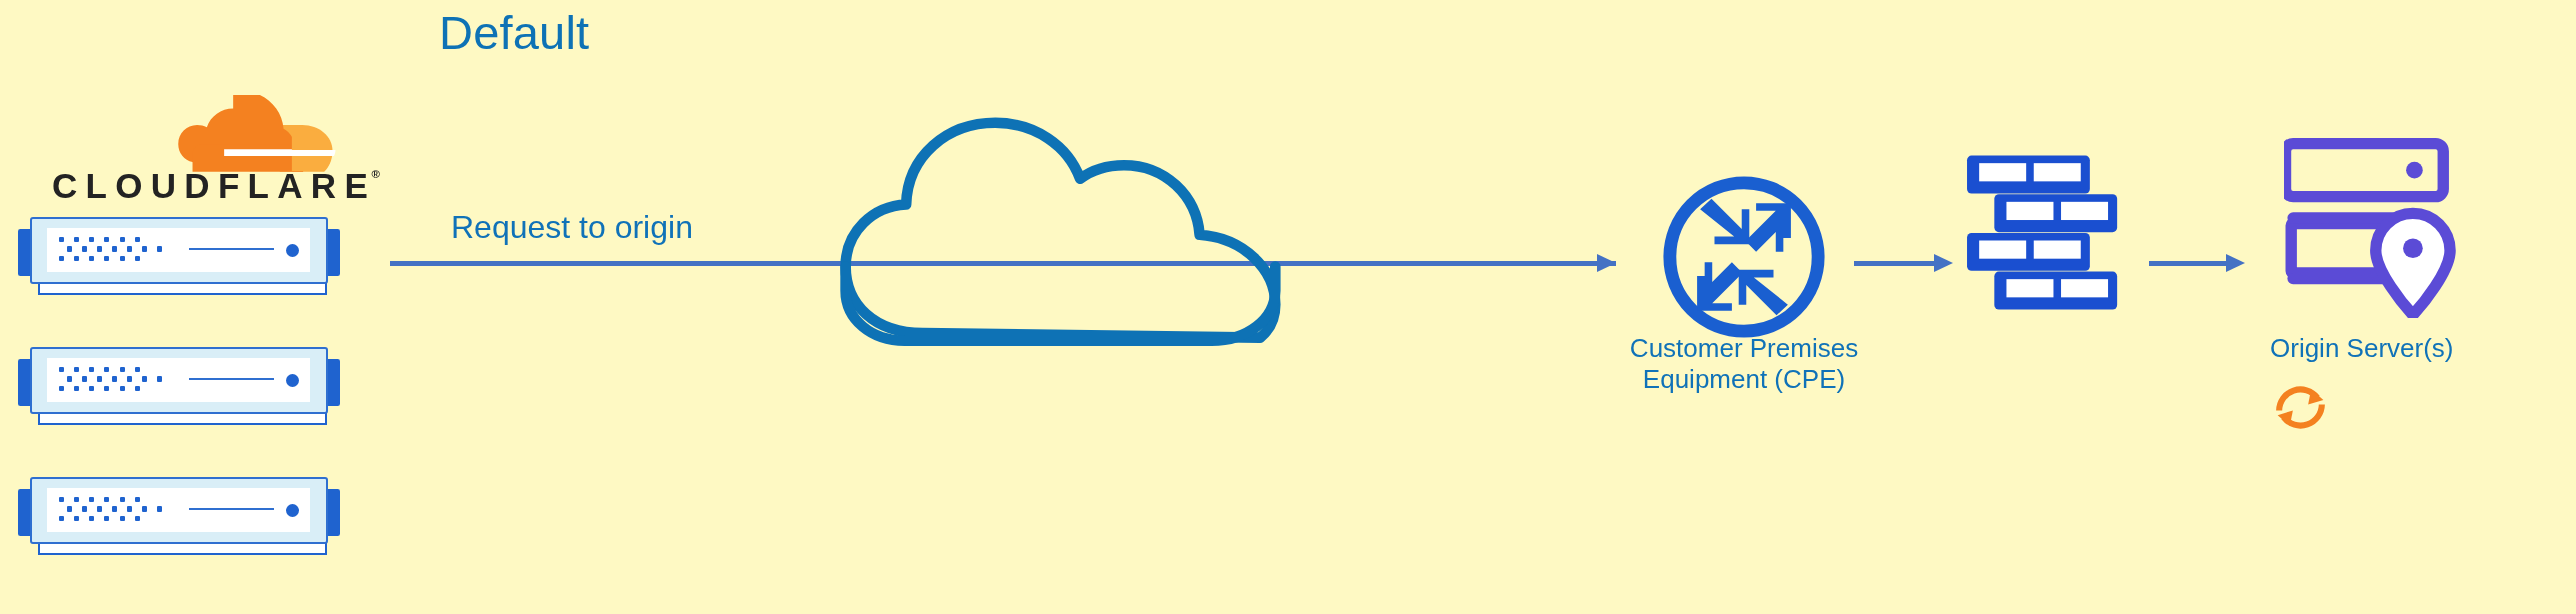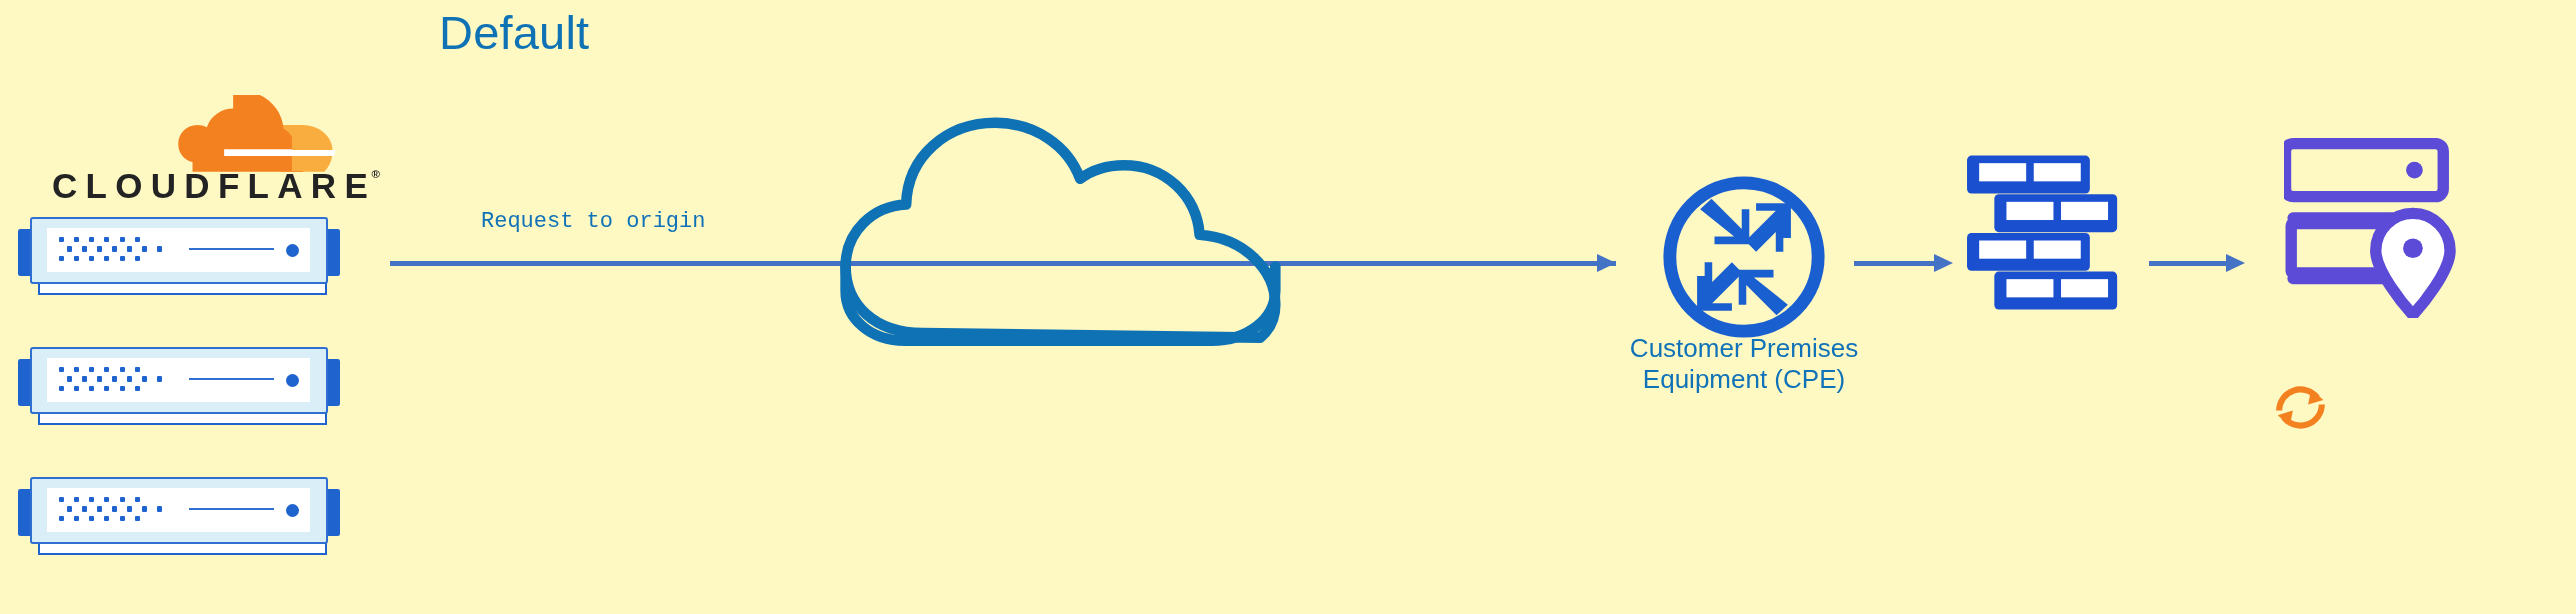--- a/index.html
+++ b/index.html
@@ -128,21 +128,21 @@
 
   
   .label {
     color: #1072b8;
     font-size: 25px;
     line-height: 1.18;
     white-space: pre-line;
   }
   .label.center { text-align: center; }
 
-  #label-request-to-origin { left: 481px; top: 209px; font-size: 22px; font-family: Liberation Mono, monospace; }
+  #label-request-to-origin { left: 451px; top: 209px; font-size: 32px; }
   #label-cf-ip            { left: 387px; top: 278px; font-size: 26px; }
   #label-internet         { left: 916px; top: 301px; width: 303px; font-size: 26px; }
   #label-cpe              { left: 1532px; top: 333px; width: 424px; font-size: 26px; }
   #label-firewall         { left: 1877px; top: 327px; width: 394px; font-size: 26px; }
   #label-origin           { left: 2270px; top: 333px; width: 303px; font-size: 26px; }
   #label-cloudflared      { left: 2338px; top: 387px; width: 227px; font-size: 25px; }
 
   
   #internet-cloud { left: 832px; top: 106px; width: 469px; height: 250px; }
 
@@ -357,20 +357,21 @@
     <path d="M12 10 h188 a10 10 0 0 1 10 10 v50 a10 10 0 0 1 -10 10 h-188 a10 10 0 0 1 -10 -10 v-50 a10 10 0 0 1 10 -10 z" fill="none" stroke="#5b4bd6" stroke-width="15"></path>
     <circle cx="172" cy="45" r="11" fill="#5b4bd6"></circle>
 
     <path d="M12 108 h132 v15 h-127 v50 h127 v15 h-132 a10 10 0 0 1 -10 -10 v-60 a10 10 0 0 1 10 -10 z" fill="#5b4bd6"></path>
     <path d="M12 108 h132" fill="none" stroke="#5b4bd6" stroke-width="15" stroke-linecap="round"></path>
     <path d="M12 188 h132" fill="none" stroke="#5b4bd6" stroke-width="15" stroke-linecap="round"></path>
 
     <path d="M170 102 C197 102, 219 124, 219 151 C219 178, 183 222, 170 236 C157 222, 121 178, 121 151 C121 124, 143 102, 170 102 Z" fill="#ffffff" stroke="#5b4bd6" stroke-width="15" stroke-linejoin="round"></path>
     <circle cx="170" cy="148" r="13" fill="#5b4bd6"></circle>
   </svg>
+  <div class="abs label" id="label-origin">Origin Server(s)</div>
 
   <svg class="abs" id="cloudflared-icon" viewBox="0 0 80 80">
     <g fill="none" stroke="#f48120" stroke-width="8" stroke-linecap="butt">
       <path d="M12 44 A28 28 0 0 1 62 27"></path>
       <path d="M68 36 A28 28 0 0 1 18 53"></path>
     </g>
     <polygon points="54,16 70,30 50,36" fill="#f48120"></polygon>
     <polygon points="26,64 10,50 30,44" fill="#f48120"></polygon>
   </svg>
 

